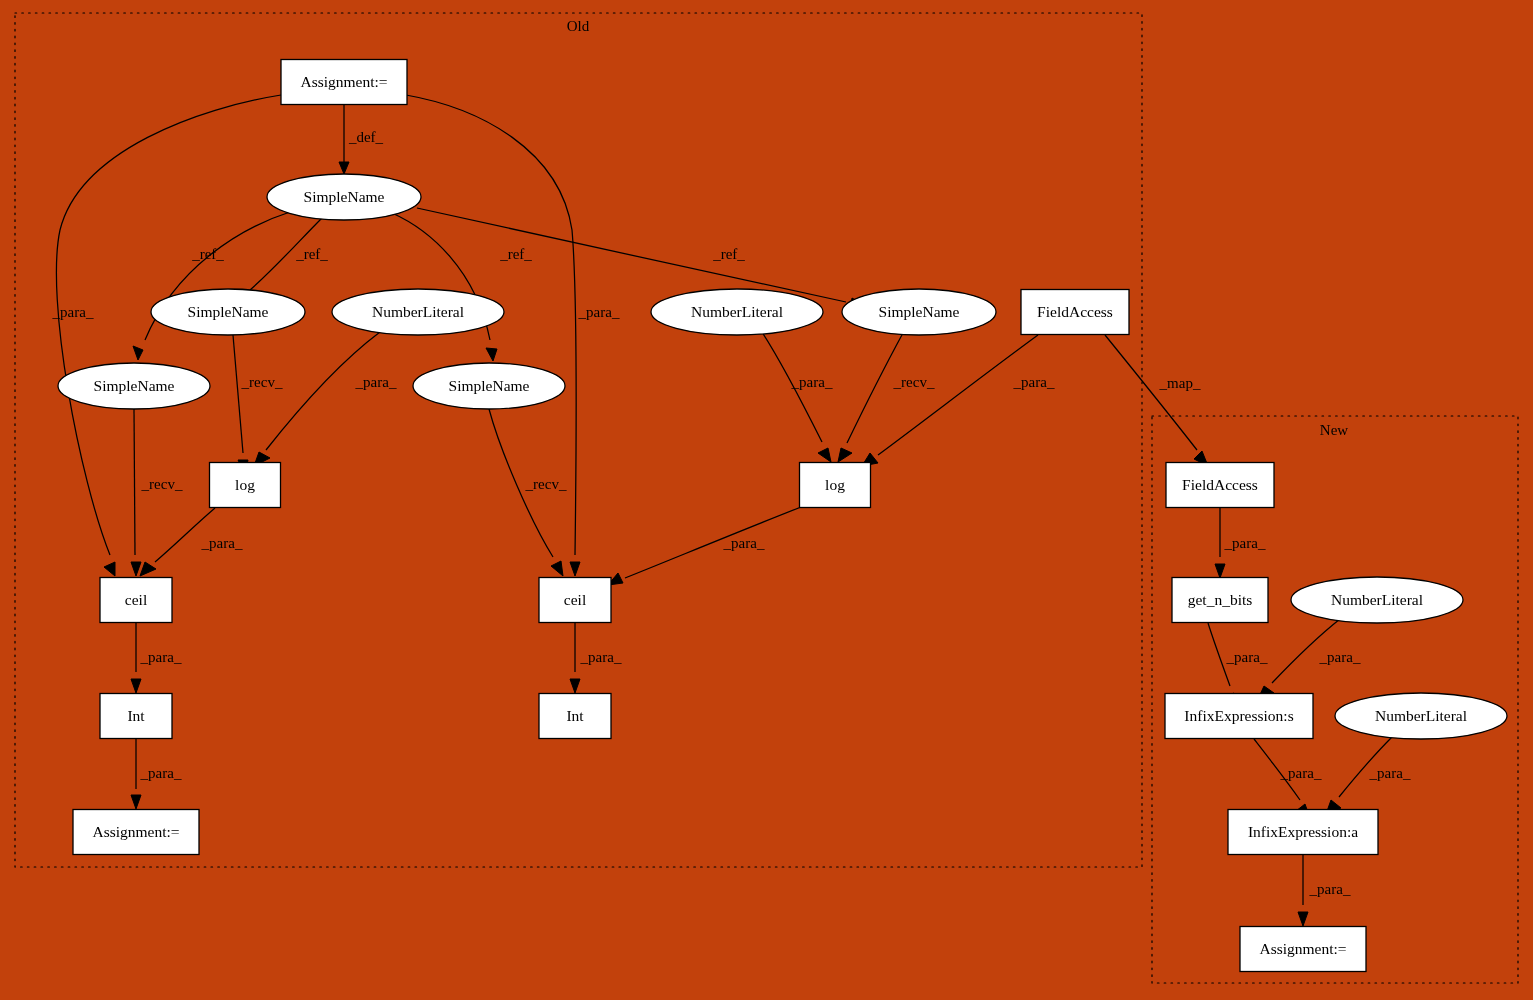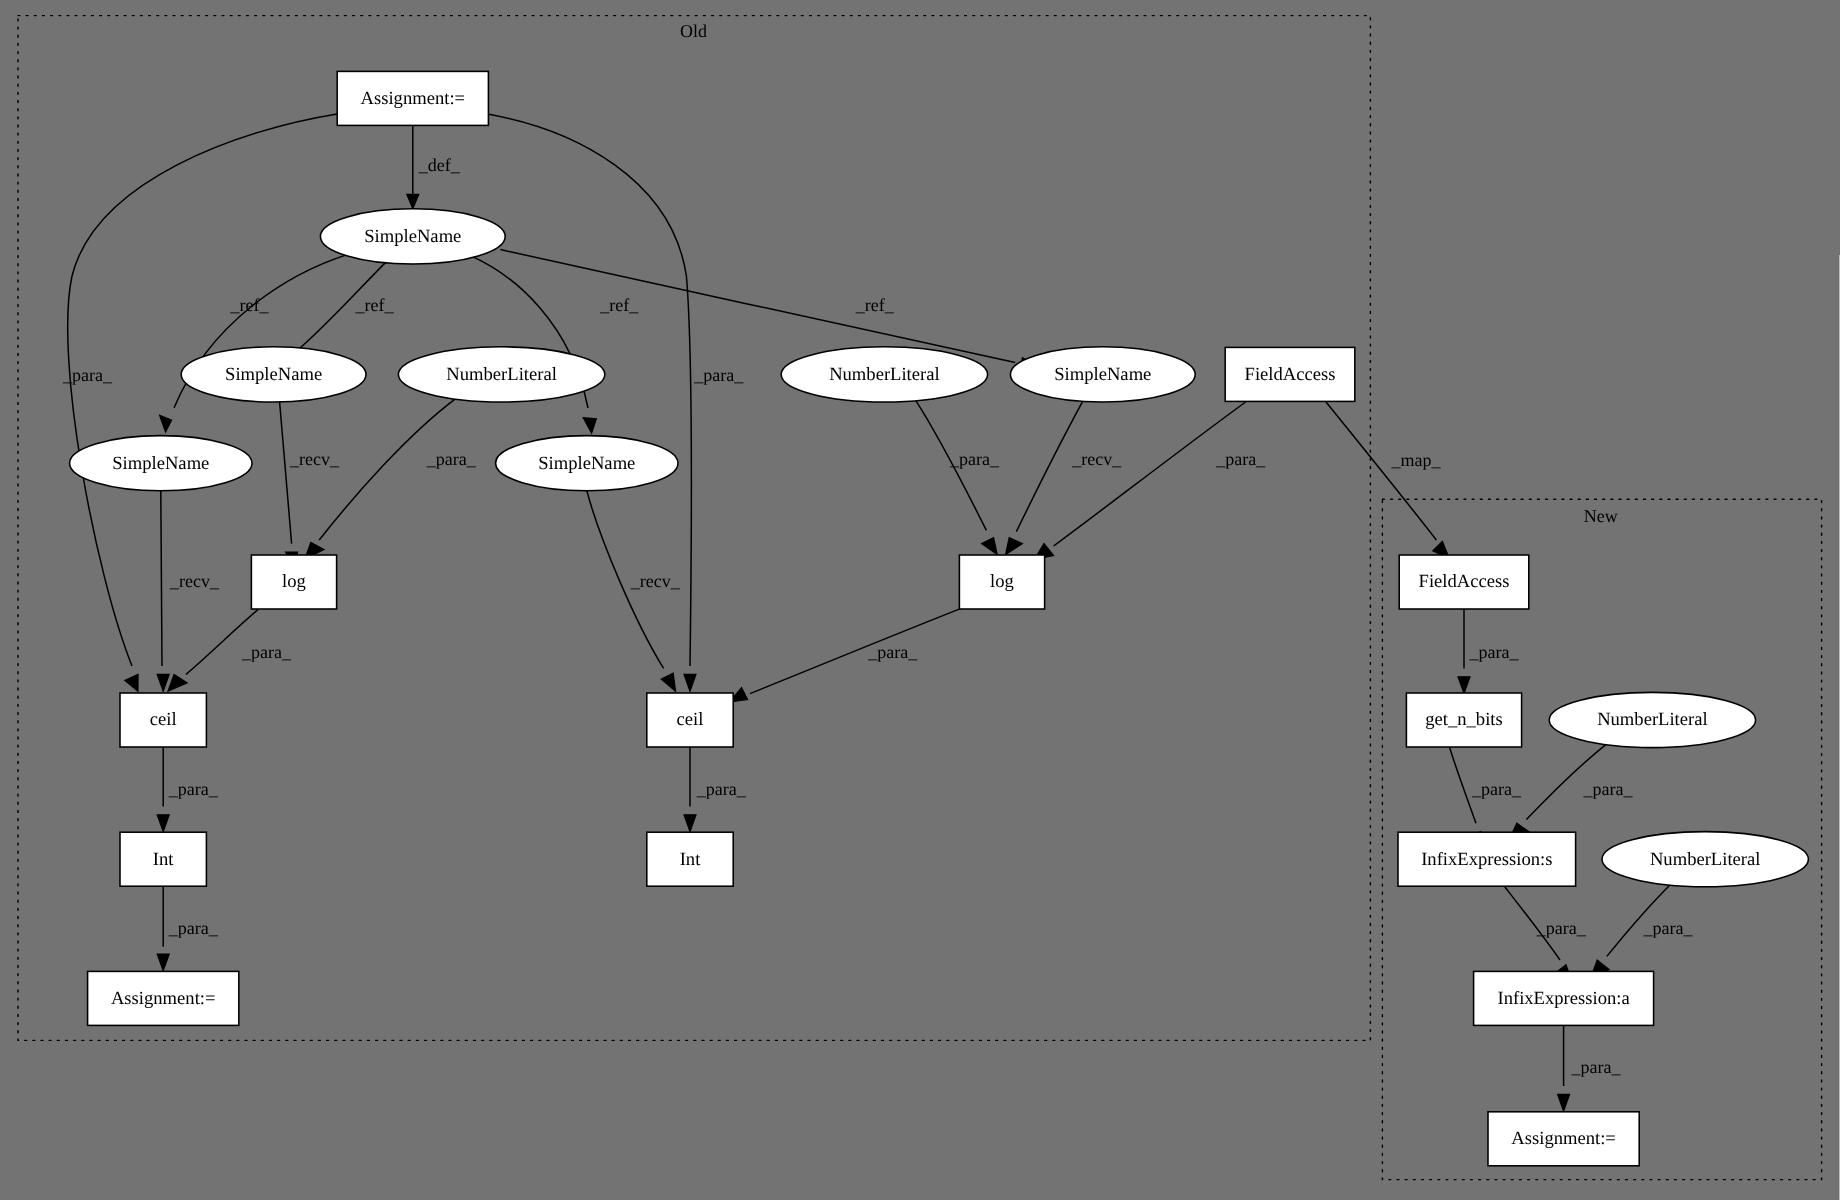--- a/index.html
+++ b/index.html
@@ -4,21 +4,21 @@
 <style>
   html, body {
     margin: 0;
     padding: 0;
     background: #ffffff;
   }
   #canvas-wrap {
     position: relative;
     width: 1533px;
     height: 1000px;
-    background: #737373;
+    background: #c2410c;
     font-family: "Liberation Serif", "DejaVu Serif", serif;
   }
   svg#graph {
     display: block;
     width: 1533px;
     height: 1000px;
   }
   .cluster-box {
     fill: none;
     stroke: #000000;

